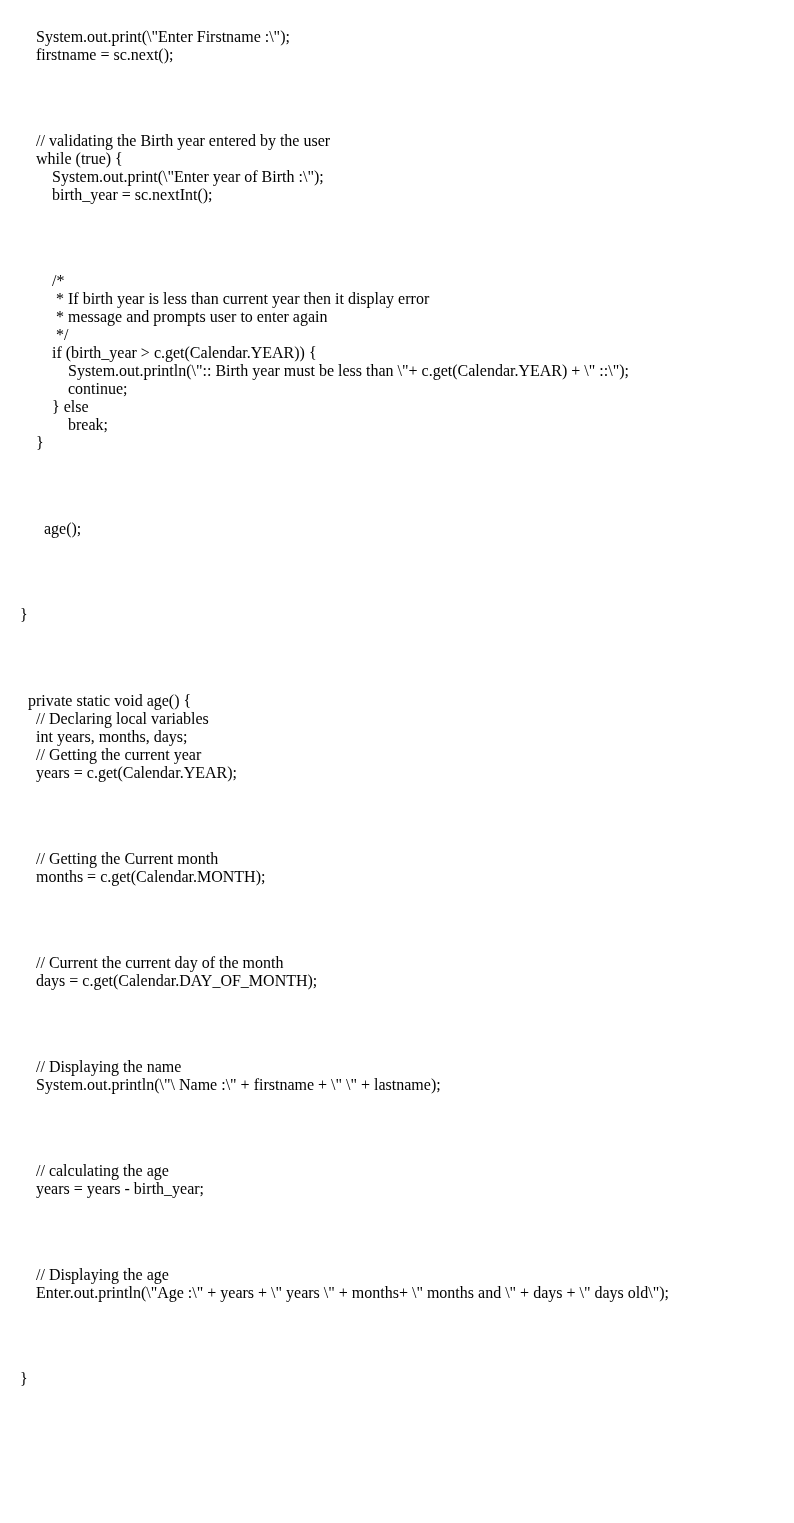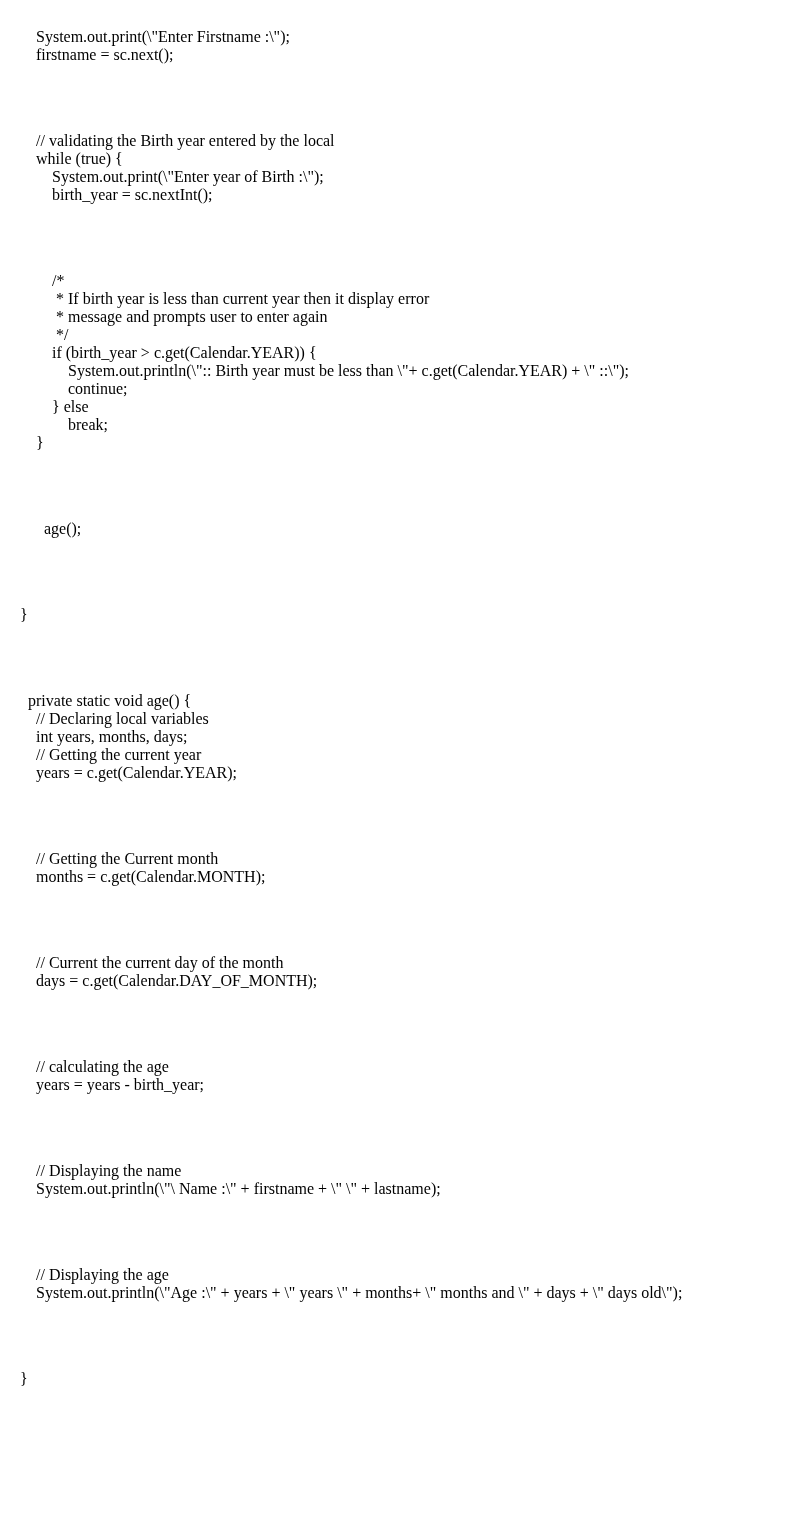--- a/index.html
+++ b/index.html
@@ -18,21 +18,21 @@
   }
   .doc p { margin: 16px 0; }
   .doc p.first { margin-top: -8px; }
 </style>
 </head>
 <body>
 
 <div class="doc">
   <p class="first">       System.out.print(\"Enter Firstname :\");
        firstname = sc.next();</p>
-  <p>       // validating the Birth year entered by the local
+  <p>       // validating the Birth year entered by the user
        while (true) {
            System.out.print(\"Enter year of Birth :\");
            birth_year = sc.nextInt();</p>
   <p>           /*
             * If birth year is less than current year then it display error
             * message and prompts user to enter again
             */
            if (birth_year &gt; c.get(Calendar.YEAR)) {
                System.out.println(\":: Birth year must be less than \"+ c.get(Calendar.YEAR) + \" ::\");
                continue;
@@ -43,26 +43,26 @@
   <p>   }</p>
   <p>     private static void age() {
        // Declaring local variables
        int years, months, days;
        // Getting the current year
        years = c.get(Calendar.YEAR);</p>
   <p>       // Getting the Current month
        months = c.get(Calendar.MONTH);</p>
   <p>       // Current the current day of the month
        days = c.get(Calendar.DAY_OF_MONTH);</p>
+  <p>       // Displaying the name
+       System.out.println(\"\ Name :\" + firstname + \" \" + lastname);</p>
   <p>       // calculating the age
        years = years - birth_year;</p>
-  <p>       // Displaying the name
-       System.out.println(\"\ Name :\" + firstname + \" \" + lastname);</p>
   <p>       // Displaying the age
-       System.out.println(\"Age :\" + years + \" years \" + months+ \" months and \" + days + \" days old\");</p>
+       Enter.out.println(\"Age :\" + years + \" years \" + months+ \" months and \" + days + \" days old\");</p>
   <p>   }</p>
   
   
   
   
   
   
 </div>
 
 </body></html>

